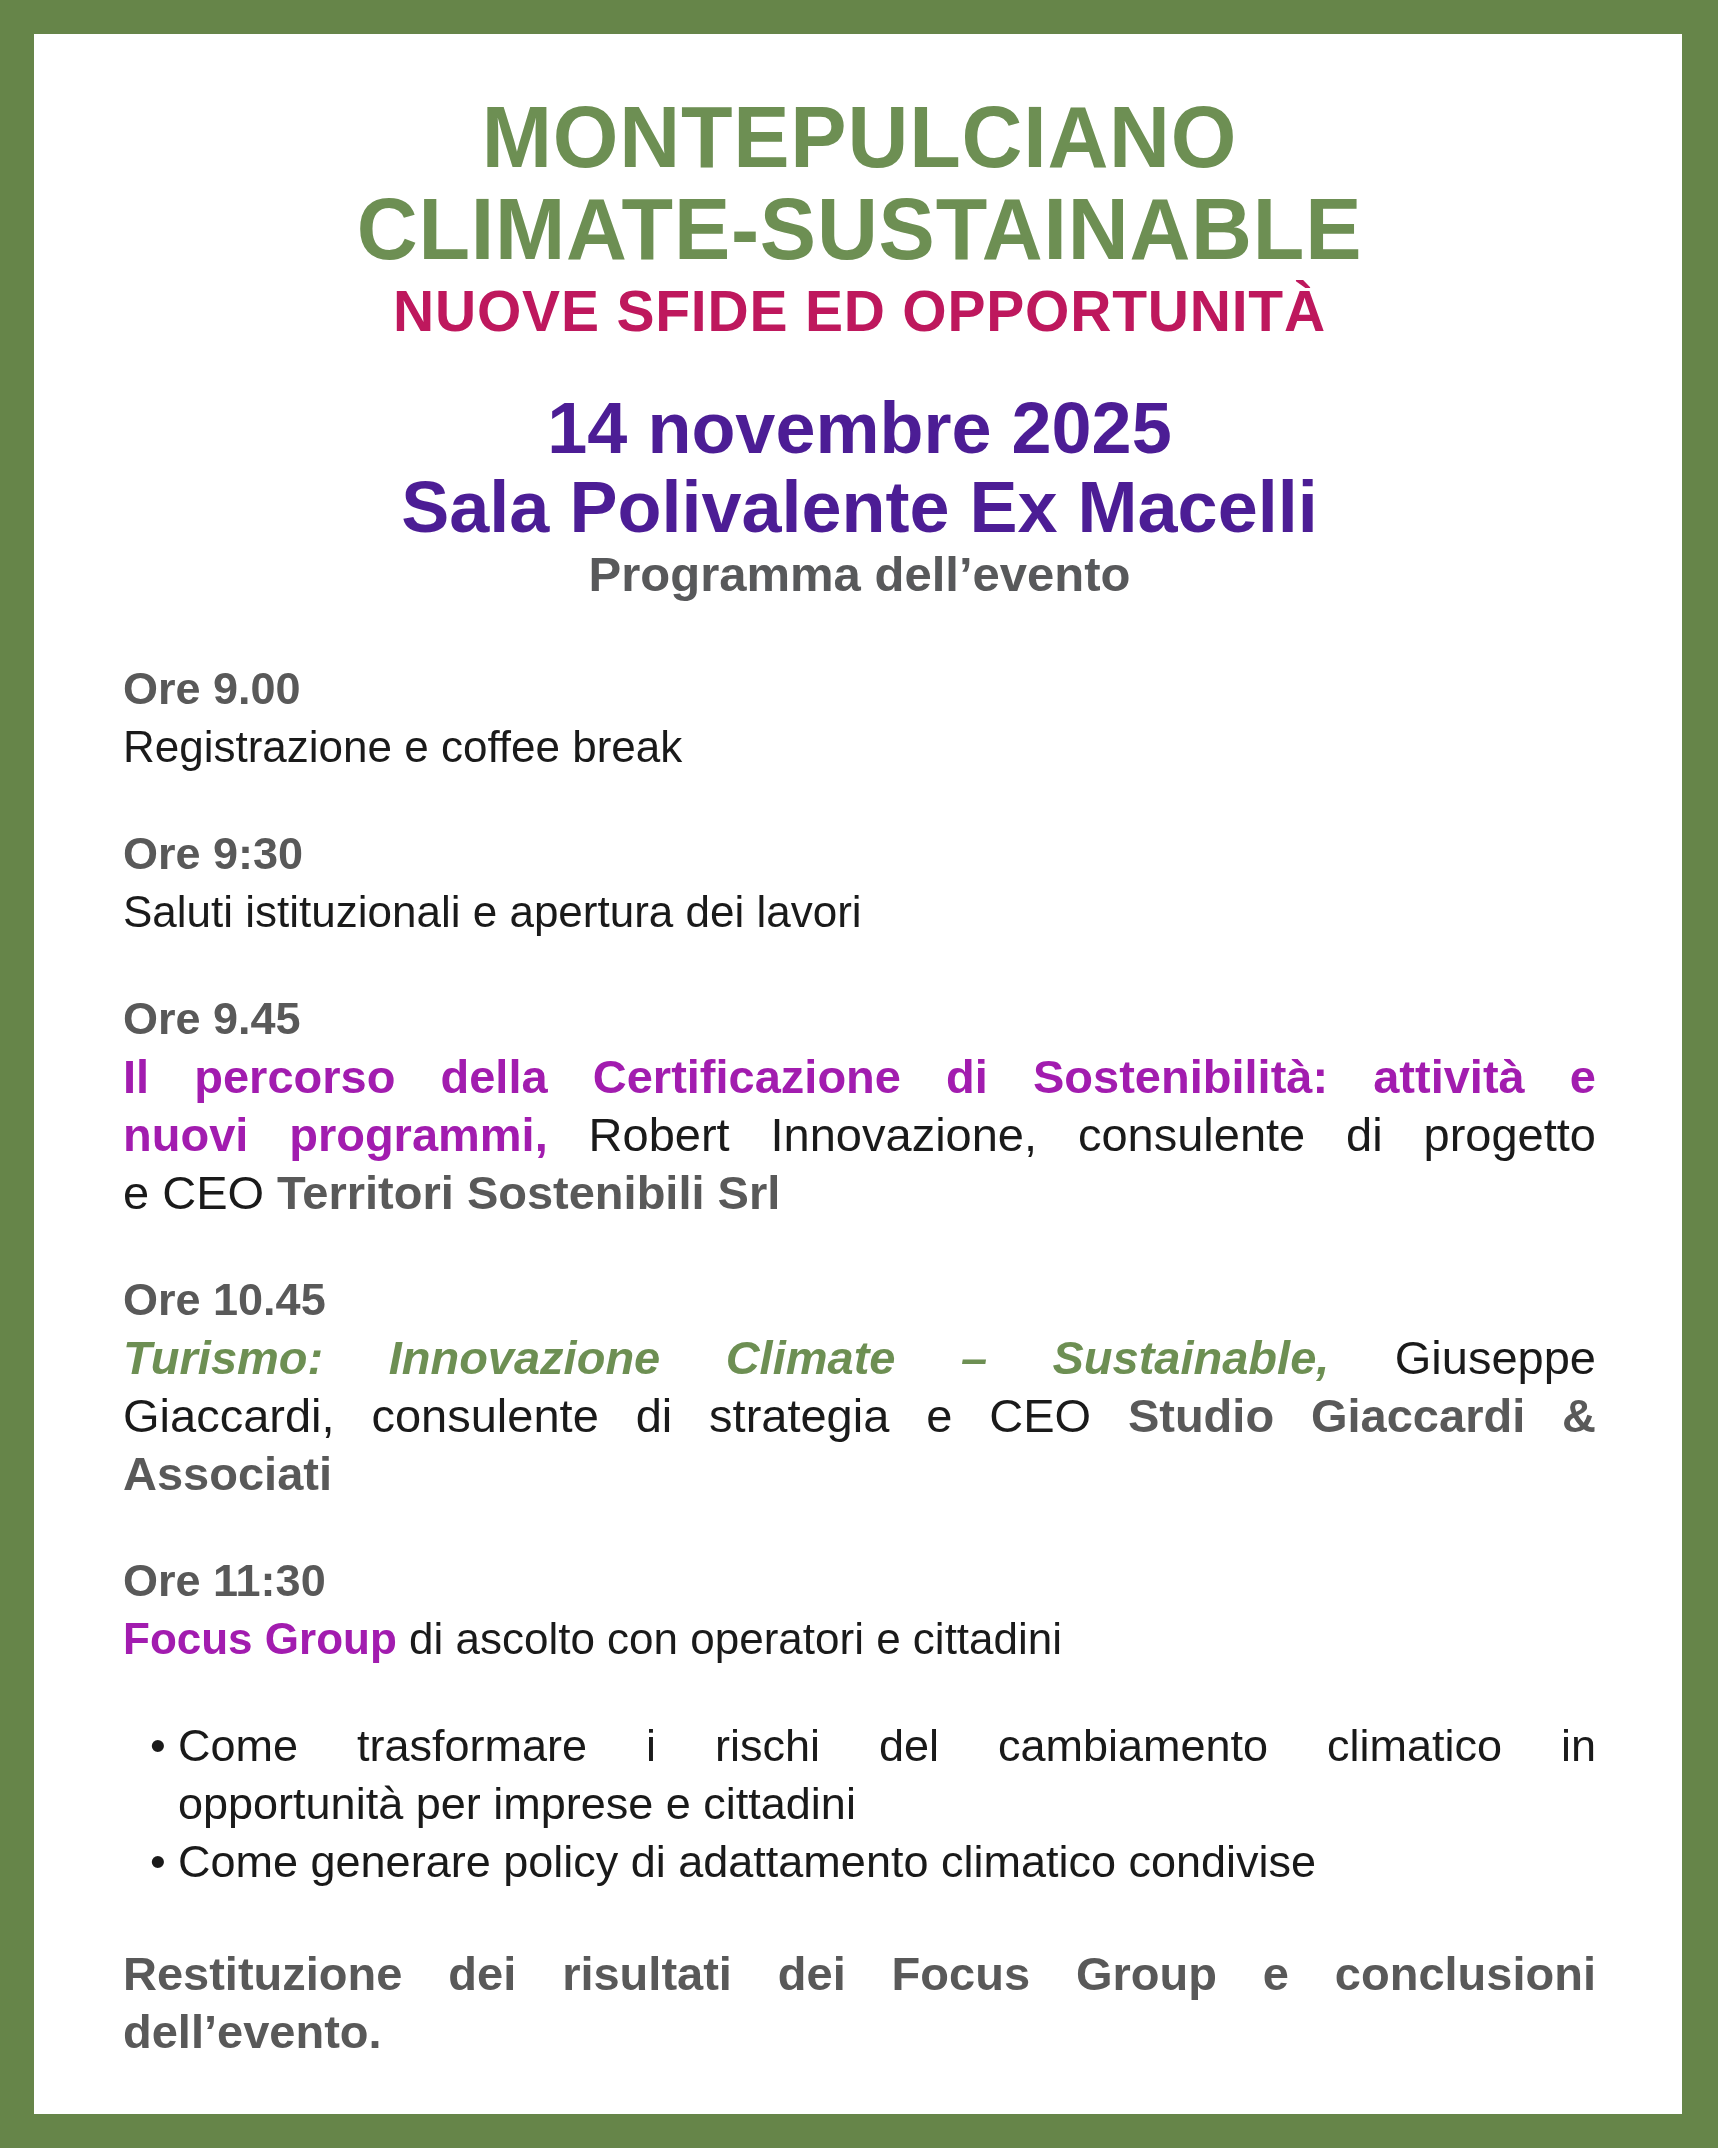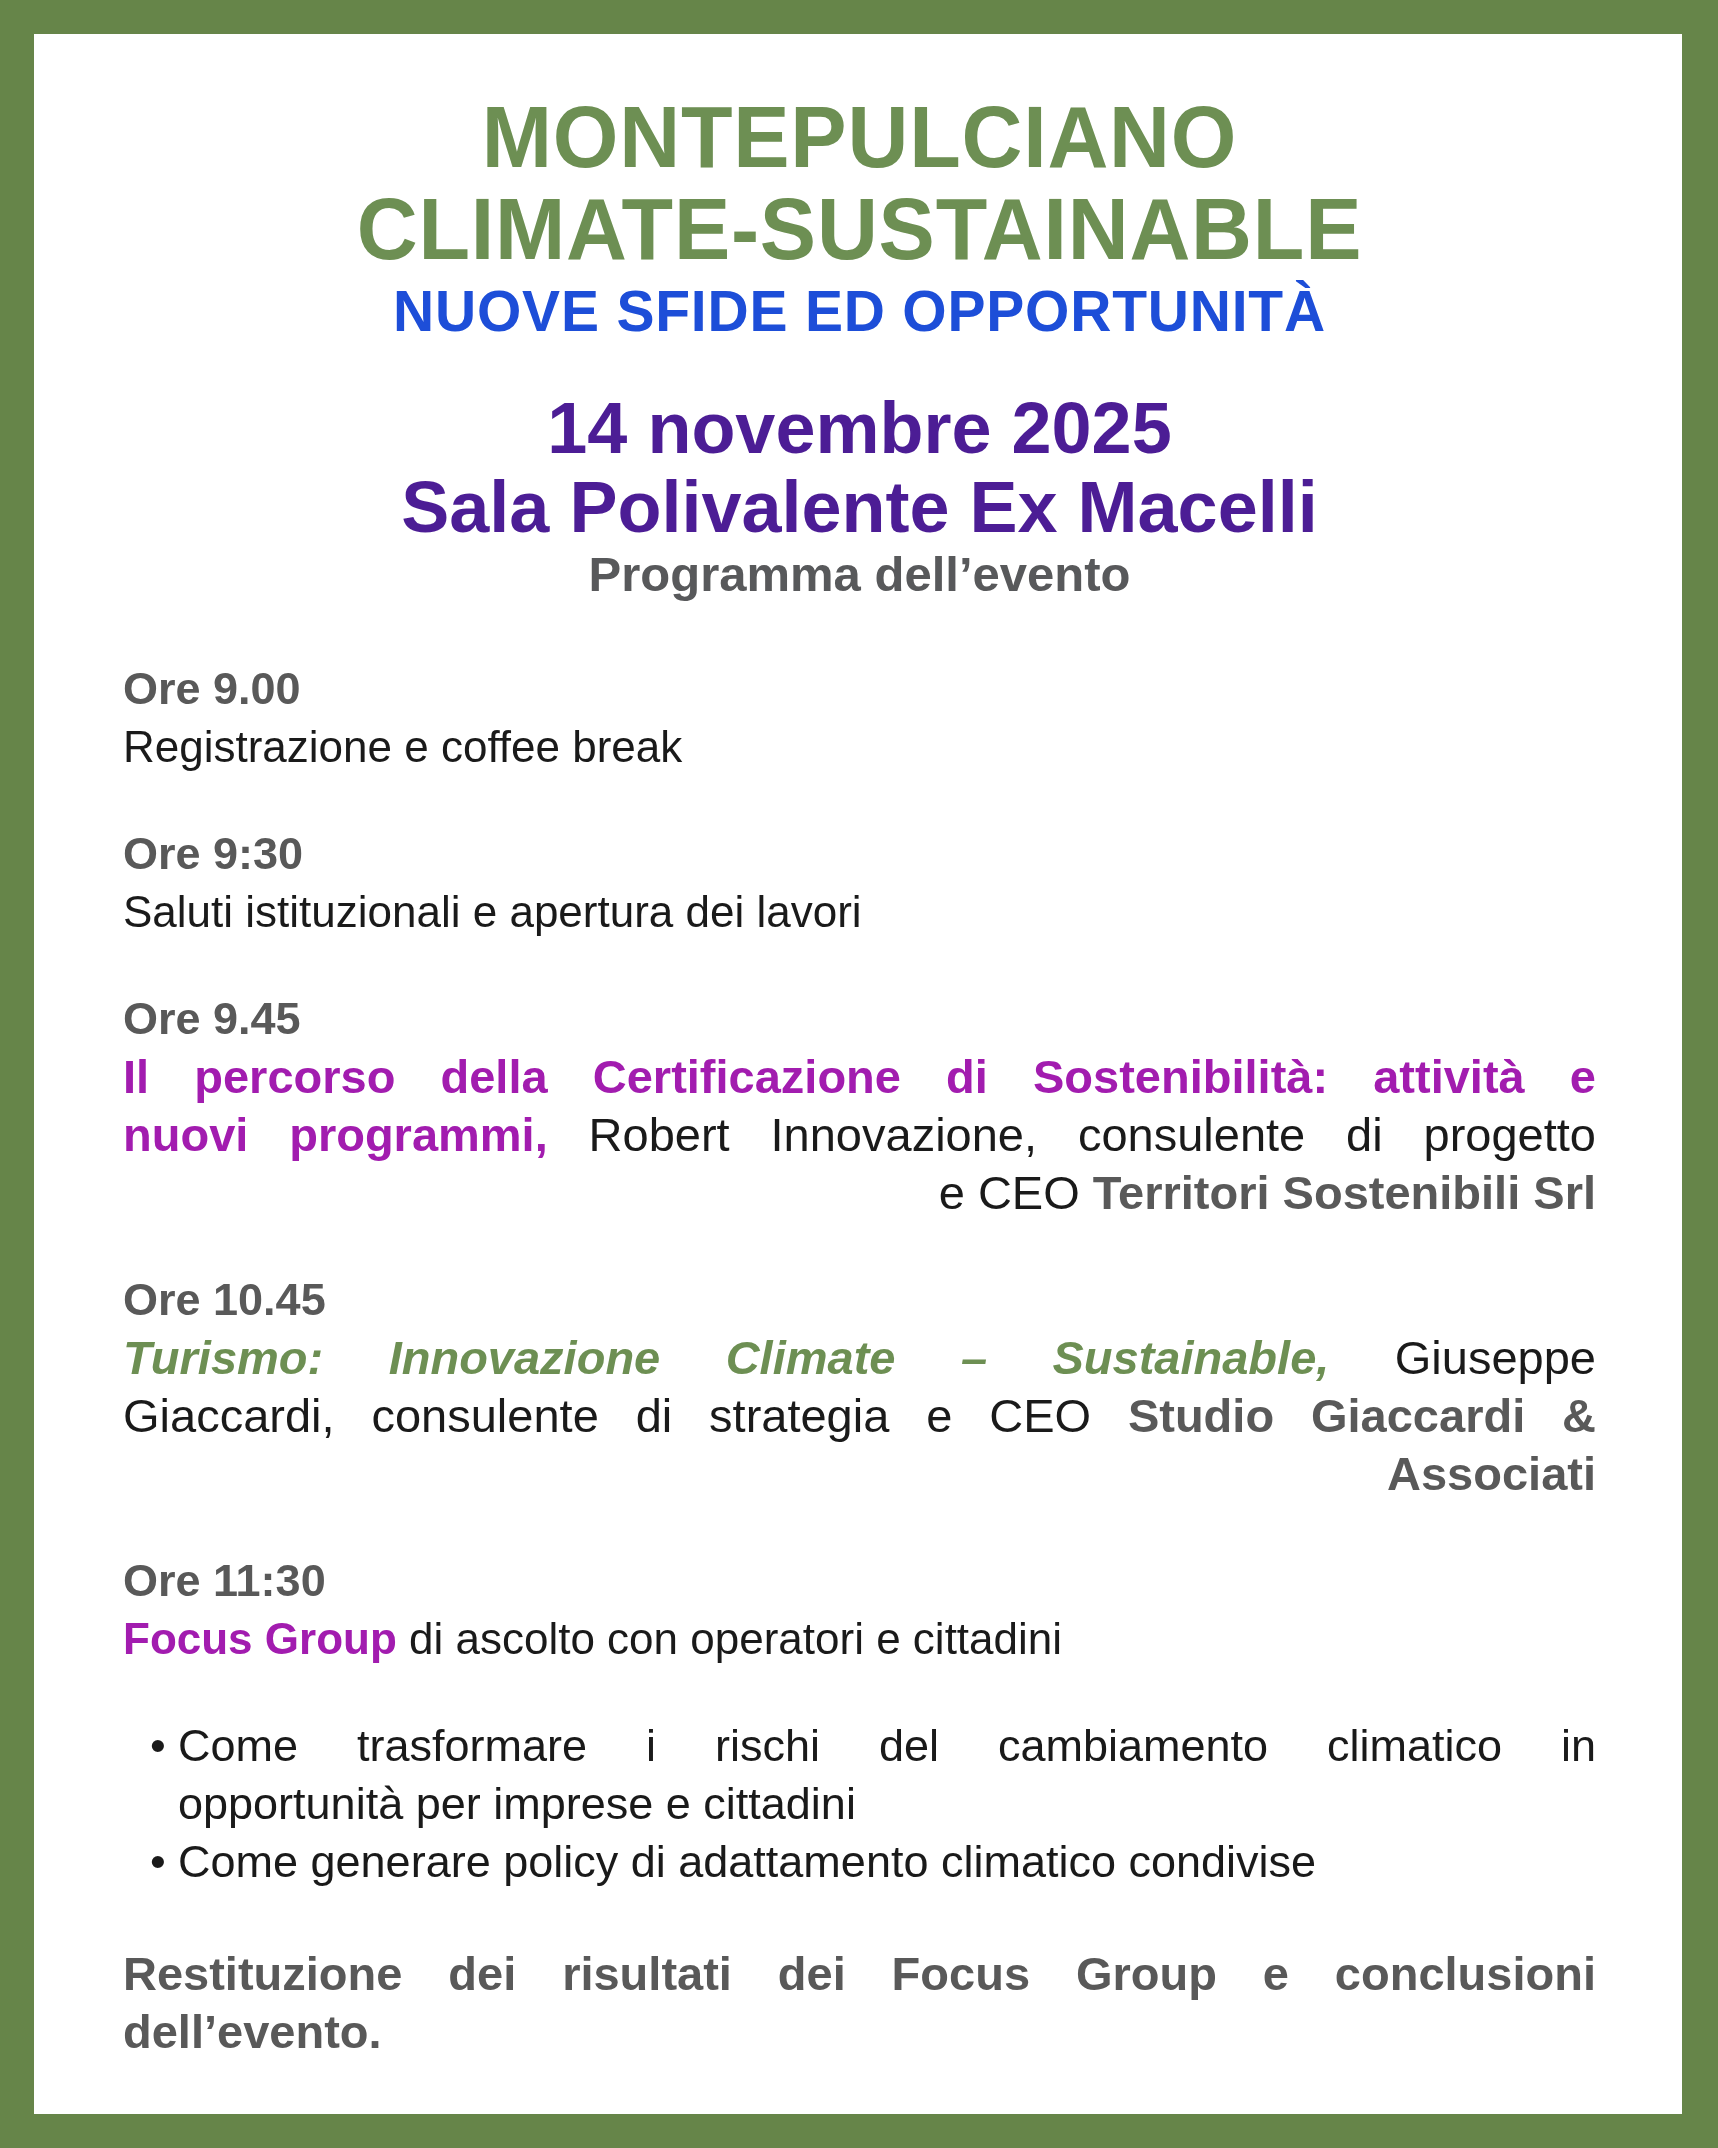--- a/index.html
+++ b/index.html
@@ -26,21 +26,21 @@
     line-height: 92px;
     font-weight: 700;
     color: #6d8f53;
     letter-spacing: 0.8px;
     transform: scaleX(0.97);
   }
   .subtitle {
     font-size: 57px;
     line-height: 72px;
     font-weight: 700;
-    color: #1d4ed8;
+    color: #be185d;
     letter-spacing: 0.8px;
   }
   .date-venue {
     margin-top: 42px;
     font-weight: 700;
     color: #4c1d95;
     font-size: 72px;
     line-height: 79px;
   }
   .program-heading {
@@ -58,21 +58,21 @@
     text-align: left;
   }
   .slot { margin-top: 49px; }
   .slot.first { margin-top: 0; }
   .time {
     font-weight: 700;
     color: #595959;
     font-size: 45px;
     line-height: 58px;
   }
-  .slot-big .line { font-size: 47px; text-align: right; }
+  .slot-big .line { font-size: 47px; }
   .line { line-height: 58px; }
   .line.just {
     text-align: justify;
     text-align-last: justify;
   }
   .seg-normal { font-weight: 400; color: #1a1a1a; }
   .seg-green-bold { font-weight: 700; color: #a21caf; }
   .seg-green-bold-italic { font-weight: 700; font-style: italic; color: #6d8f53; }
   .seg-gray-bold { font-weight: 700; color: #595959; }
   

